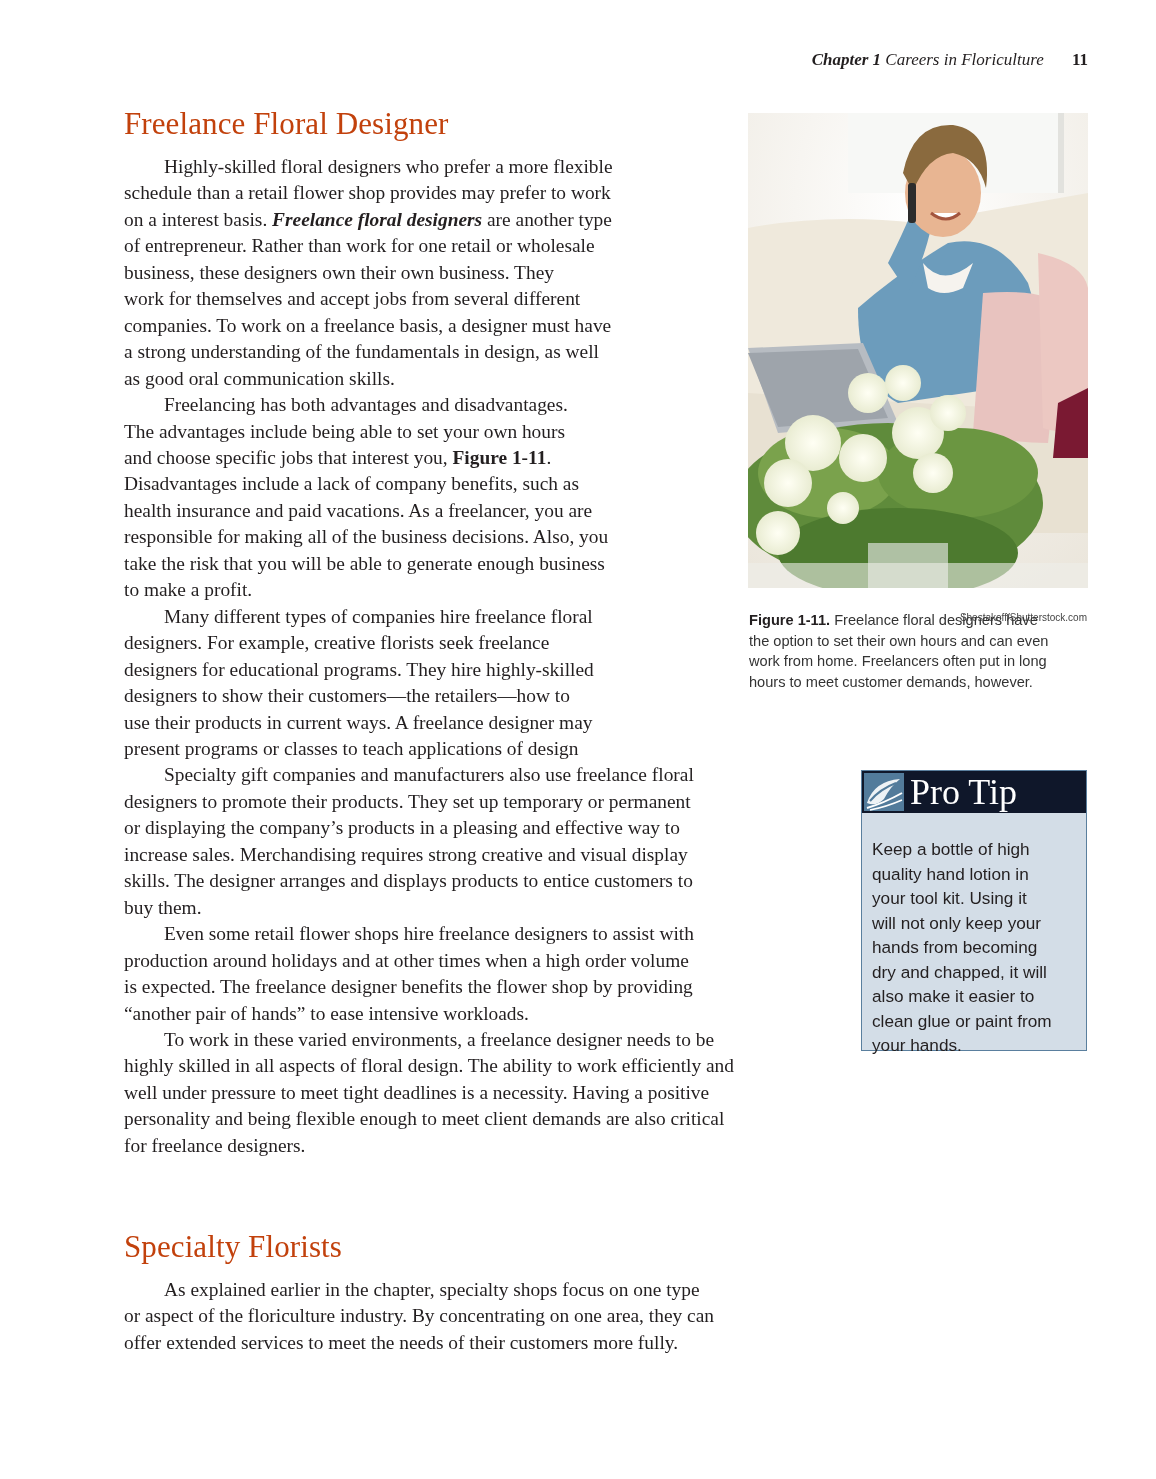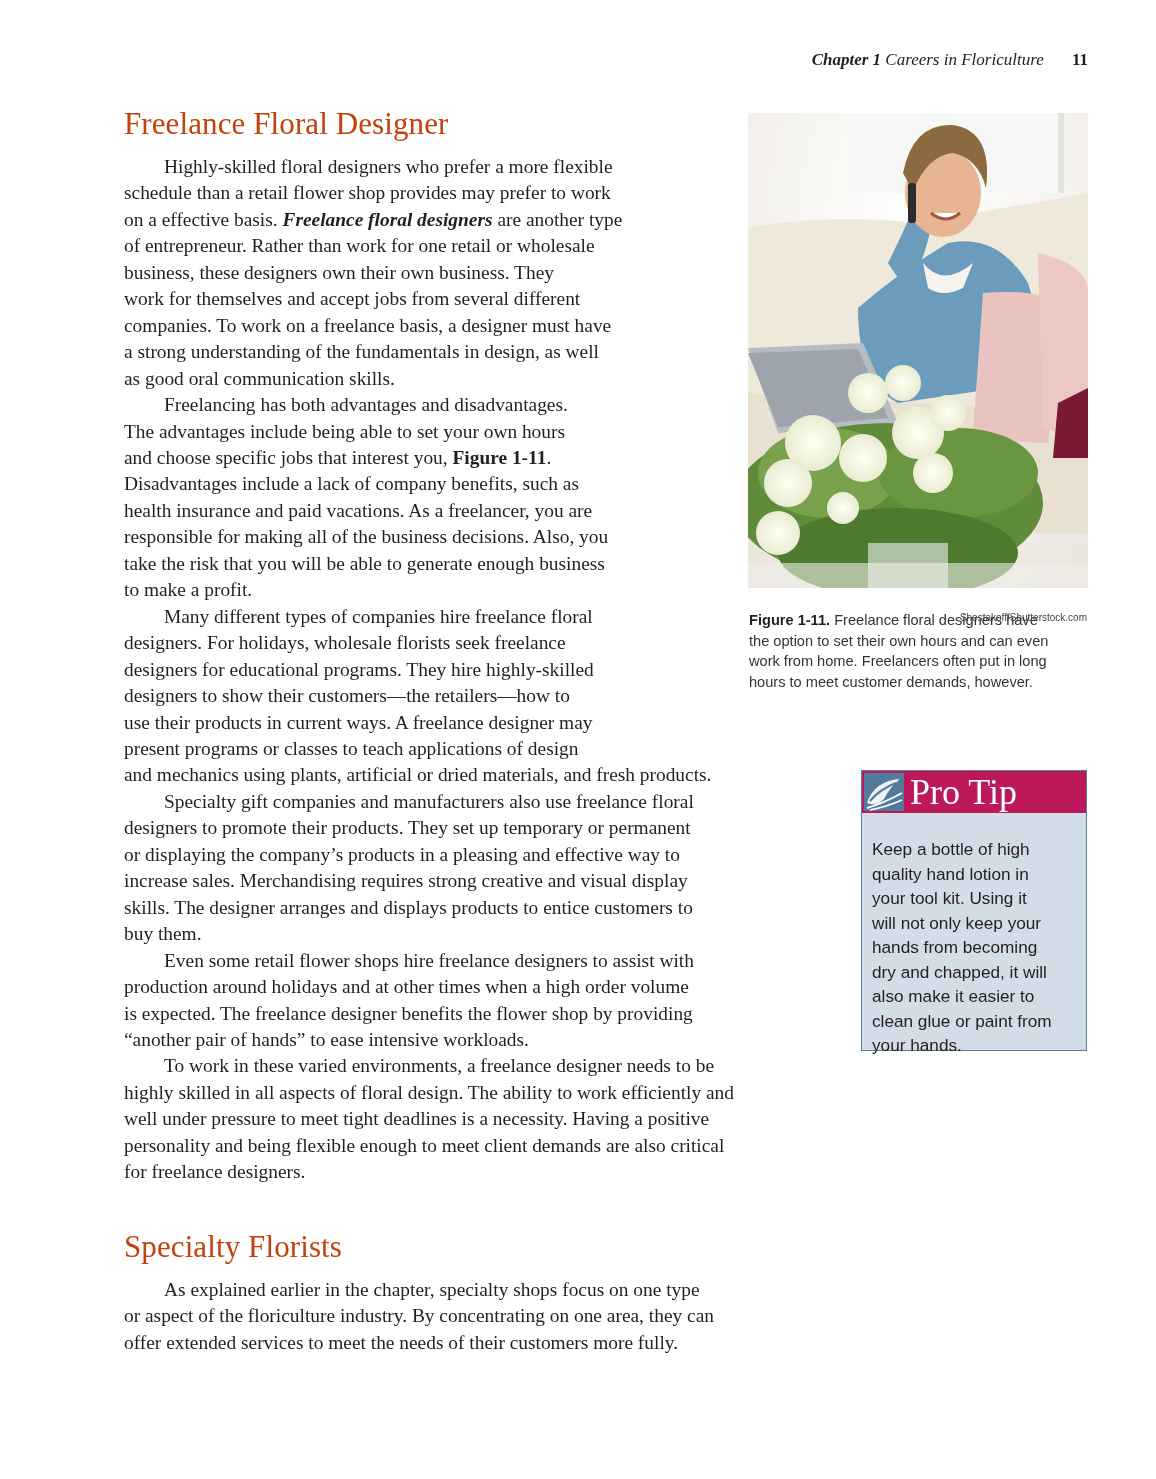--- a/index.html
+++ b/index.html
@@ -17,64 +17,63 @@
   .bi { font-weight: bold; font-style: italic; }
   .b { font-weight: bold; }
   .i { font-style: italic; }
 
   .photo { position: absolute; left: 748px; top: 113px; width: 340px; height: 475px; overflow: hidden; background: #f2efe8; }
   .credit { position: absolute; right: 69px; top: 612px; font-family: "Liberation Sans", "DejaVu Sans", sans-serif; font-size: 10px; color: #444; }
   .caption { position: absolute; left: 749px; top: 610px; width: 345px; font-family: "Liberation Sans", "DejaVu Sans", sans-serif; font-size: 14.6px; line-height: 20.7px; color: #333; }
   .caption .fig { font-weight: bold; color: #231f20; }
 
   .protip { position: absolute; left: 861px; top: 770px; width: 226px; height: 281px; background: #d3dde7; border: 1px solid #5a7f9e; box-sizing: border-box; }
-  .protip-head { height: 42px; background: #be185d; position: relative; }
+  .protip-head { height: 42px; background: #0f172a; position: relative; }
   .protip-title { position: absolute; left: 48px; top: 1px; font-family: "Liberation Serif", "DejaVu Serif", serif; font-size: 36px; color: #ffffff; line-height: 40px; }
   .protip-icon { position: absolute; left: 2px; top: 2px; width: 40px; height: 38px; }
   .protip-body { padding: 24px 10px 0 10px; font-family: "Liberation Sans", "DejaVu Sans", sans-serif; font-size: 17.2px; line-height: 24.5px; color: #231f20; }
 </style>
 </head>
 <body>
 
 <div class="running-head">
   <span class="chap">Chapter 1</span>
   <span class="title">Careers in Floriculture</span>
   <span class="pg">11</span>
 </div>
 
 <h2 class="h2" style="top:106px;">Freelance Floral Designer</h2>
 
 <div class="body-block" style="top:154px;">
 
   <span class="line ind">Highly-skilled floral designers who prefer a more flexible</span>
   <span class="line">schedule than a retail flower shop provides may prefer to work</span>
-  <span class="line"><span>on a effective basis. </span><span class="bi">Freelance floral designers</span><span> are another type</span></span>
+  <span class="line"><span>on a interest basis. </span><span class="bi">Freelance floral designers</span><span> are another type</span></span>
   <span class="line">of entrepreneur. Rather than work for one retail or wholesale</span>
   <span class="line">business, these designers own their own business. They</span>
   <span class="line">work for themselves and accept jobs from several different</span>
   <span class="line">companies. To work on a freelance basis, a designer must have</span>
   <span class="line">a strong understanding of the fundamentals in design, as well</span>
   <span class="line">as good oral communication skills.</span>
 
   <span class="line ind">Freelancing has both advantages and disadvantages.</span>
   <span class="line">The advantages include being able to set your own hours</span>
   <span class="line"><span>and choose specific jobs that interest you, </span><span class="b">Figure 1-11</span><span>.</span></span>
   <span class="line">Disadvantages include a lack of company benefits, such as</span>
   <span class="line">health insurance and paid vacations. As a freelancer, you are</span>
   <span class="line">responsible for making all of the business decisions. Also, you</span>
   <span class="line">take the risk that you will be able to generate enough business</span>
   <span class="line">to make a profit.</span>
 
   <span class="line ind">Many different types of companies hire freelance floral</span>
-  <span class="line">designers. For holidays, wholesale florists seek freelance</span>
+  <span class="line">designers. For example, creative florists seek freelance</span>
   <span class="line">designers for educational programs. They hire highly-skilled</span>
   <span class="line">designers to show their customers—the retailers—how to</span>
   <span class="line">use their products in current ways. A freelance designer may</span>
   <span class="line">present programs or classes to teach applications of design</span>
-  <span class="line">and mechanics using plants, artificial or dried materials, and fresh products.</span>
 
   <span class="line ind">Specialty gift companies and manufacturers also use freelance floral</span>
   <span class="line">designers to promote their products. They set up temporary or permanent</span>
   <span class="line">or displaying the company’s products in a pleasing and effective way to</span>
   <span class="line">increase sales. Merchandising requires strong creative and visual display</span>
   <span class="line">skills. The designer arranges and displays products to entice customers to</span>
   <span class="line">buy them.</span>
 
   <span class="line ind">Even some retail flower shops hire freelance designers to assist with</span>
   <span class="line">production around holidays and at other times when a high order volume</span>

